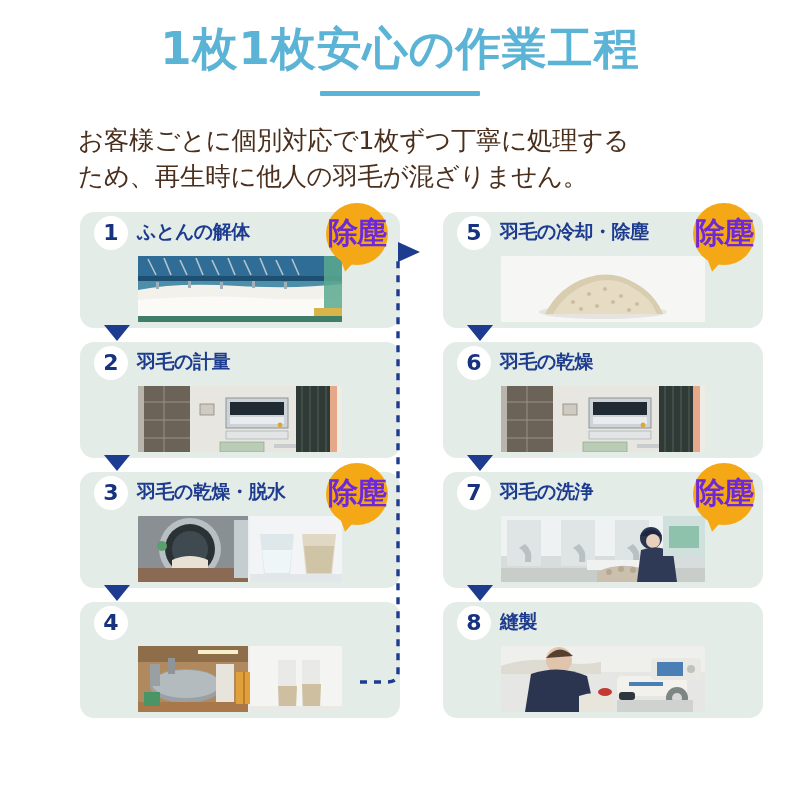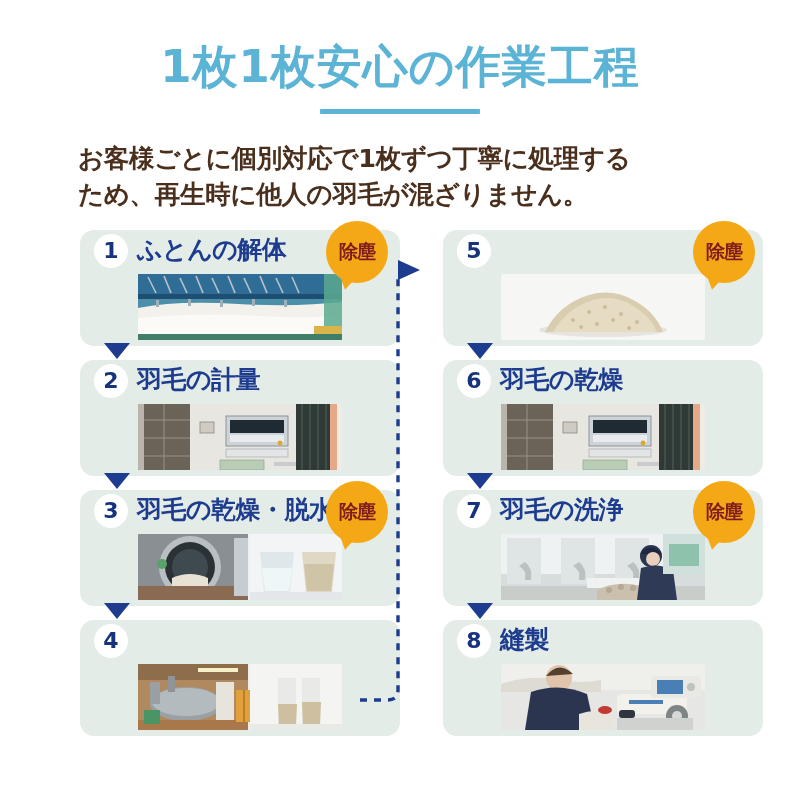--- a/index.html
+++ b/index.html
@@ -9,21 +9,21 @@
     height: 800px;
     background: #ffffff;
     font-family: "DejaVu Sans", "Liberation Sans", sans-serif;
     overflow: hidden;
     position: relative;
   }
 
   
   .header {
     text-align: center;
-    padding-top: 42px;
+    padding-top: 24px;
   }
   .page-title {
     font-size: 45px;
     font-weight: bold;
     color: #5bb3d6;
     letter-spacing: 1px;
     line-height: 1.1;
   }
   .title-underline {
     width: 160px;
@@ -32,21 +32,21 @@
     margin: 17px auto 0 auto;
     border-radius: 1px;
   }
 
   .subtitle {
     margin: 26px 0 0 78px;
     width: 650px;
     font-size: 25.5px;
     line-height: 1.42;
     color: #4a2f1c;
-    font-weight: 700;
+    font-weight: 400;
     letter-spacing: -0.3px;
   }
 
   
   .steps-wrap {
     position: relative;
     margin-top: 18px;
     width: 800px;
     height: 540px;
   }
@@ -85,36 +85,36 @@
     font-weight: bold;
     display: flex;
     align-items: center;
     justify-content: center;
     flex: 0 0 auto;
     margin-top: 2px;
   }
 
   .step-label {
     margin-left: 9px;
-    font-size: 25px;
+    font-size: 19px;
     font-weight: bold;
     color: #1d3c8f;
     white-space: nowrap;
     letter-spacing: -0.5px;
   }
 
   
   .badge {
     position: absolute;
     width: 62px;
     height: 62px;
     border-radius: 50%;
     background: #f5a816;
-    color: #7f1d1d;
-    font-size: 19px;
+    color: #6d28d9;
+    font-size: 30px;
     font-weight: bold;
     display: flex;
     align-items: center;
     justify-content: center;
     top: -9px;
     z-index: 6;
     letter-spacing: -1px;
   }
   .badge::after {
     content: "";
@@ -317,20 +317,21 @@
       </div>
     </div>
 
   </div>
 
   <div class="column col-right">
 
     <div class="step-card">
       <div class="step-head">
         <div class="step-num">5</div>
+        <div class="step-label">羽毛の冷却・除塵</div>
       </div>
       <div class="badge badge-p5">除塵</div>
       <div class="photo">
         <svg viewBox="0 0 204 66" preserveAspectRatio="none">
           <rect width="204" height="66" fill="#f6f6f4"></rect>
           <ellipse cx="102" cy="56" rx="64" ry="7" fill="#e6e4df"></ellipse>
           <path d="M44 58 Q 58 30 88 21 Q 112 14 134 27 Q 154 38 162 58 Z" fill="#d9cdb0"></path>
           <path d="M52 58 Q 66 34 92 26 Q 114 20 132 32 Q 150 42 156 58 Z" fill="#e6dcc4"></path>
           <g fill="#c3b290" opacity="0.75">
             <circle cx="72" cy="46" r="2"></circle>

